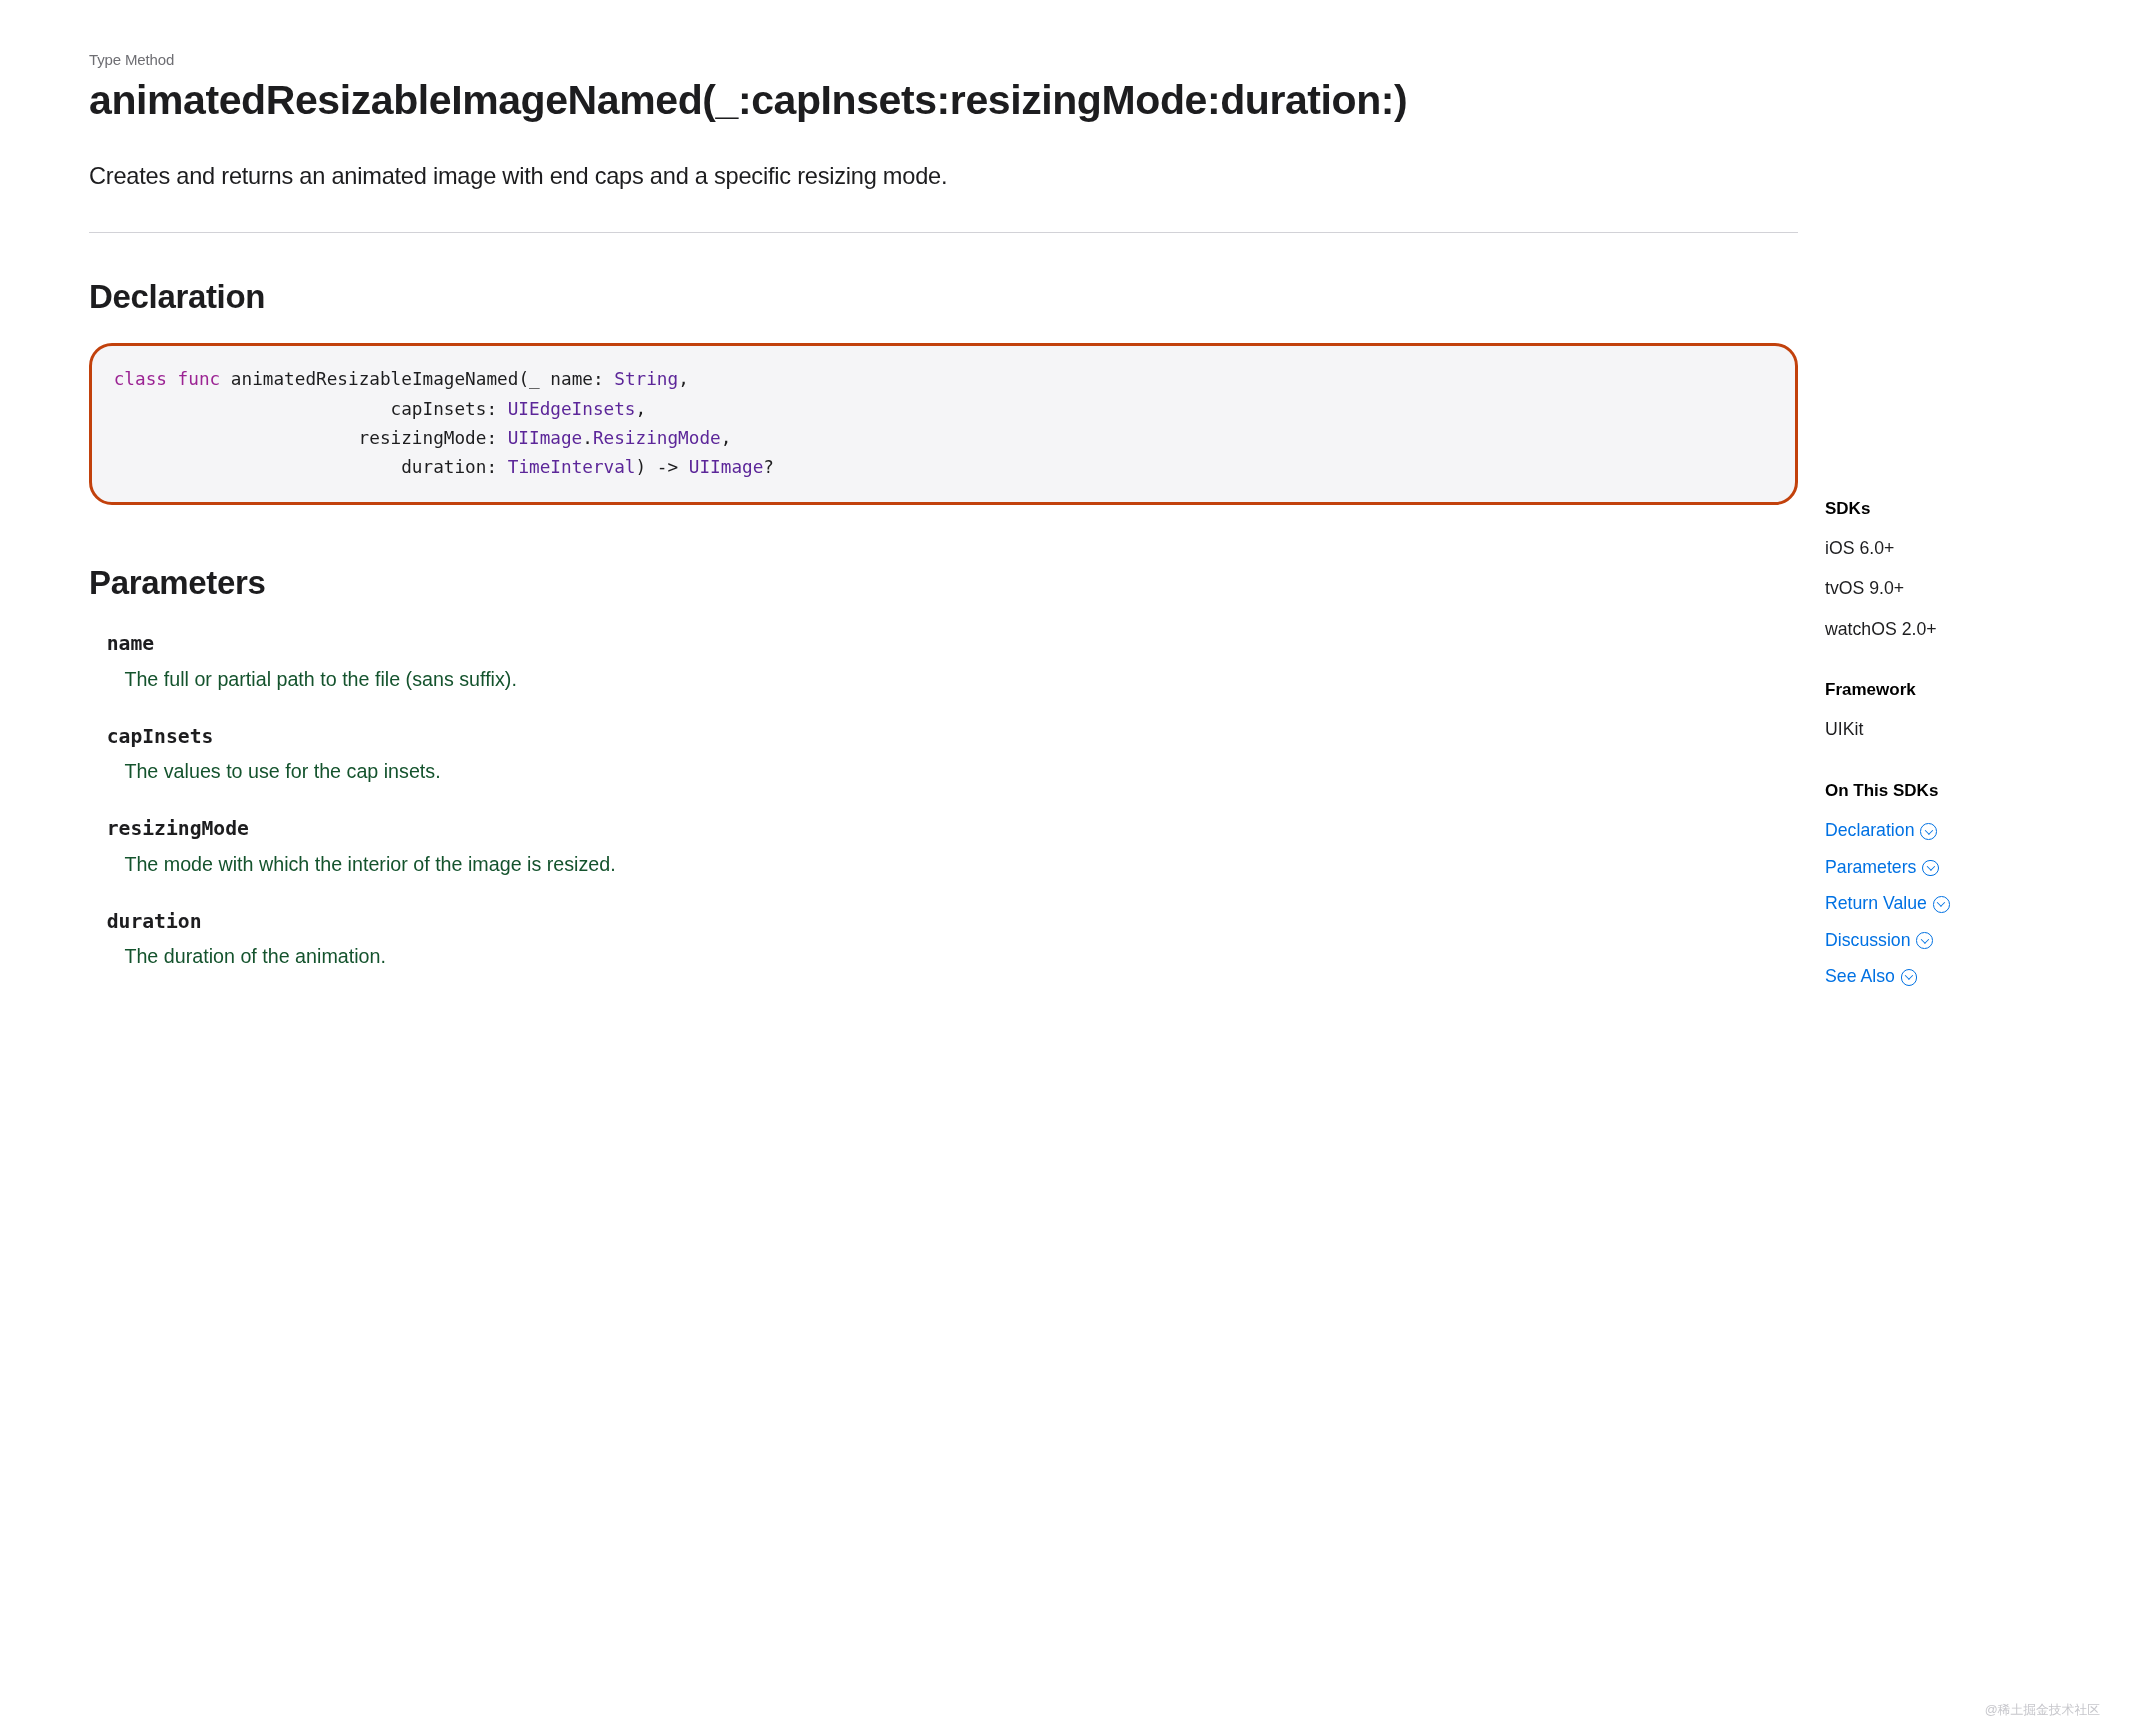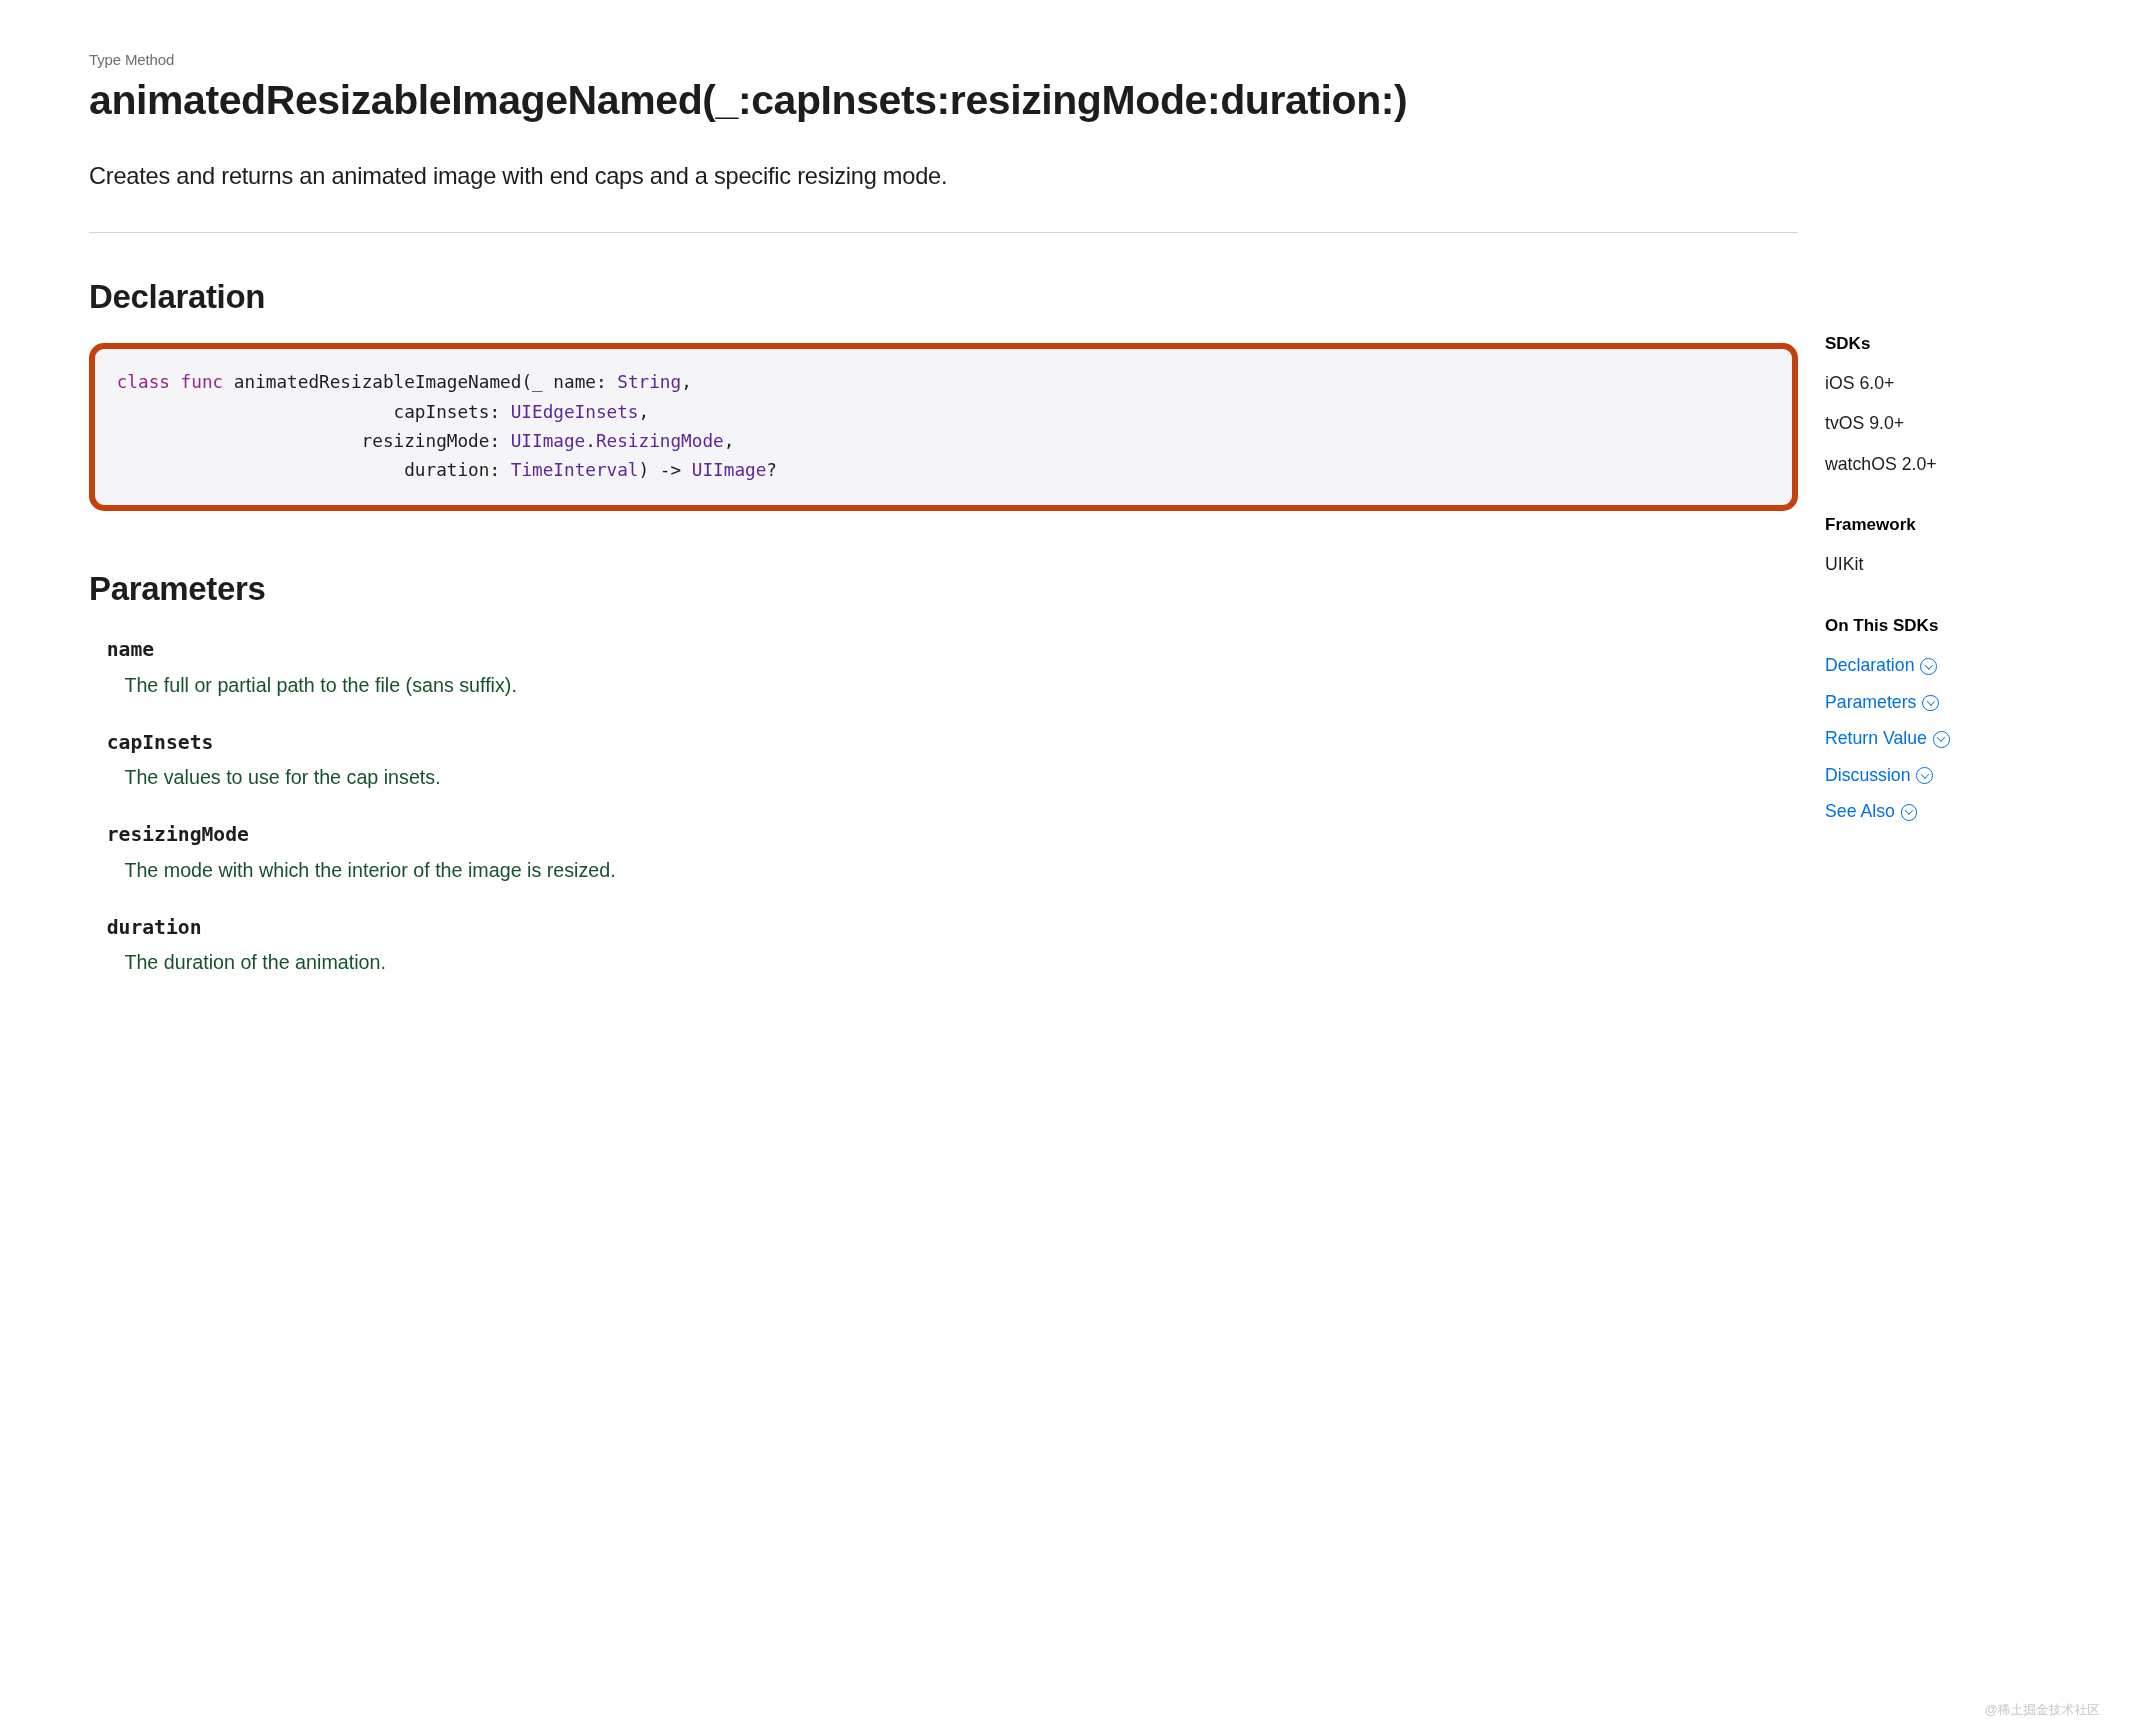--- a/index.html
+++ b/index.html
@@ -22,21 +22,21 @@
     font-size: 41px;
     font-weight: 700;
     letter-spacing: -0.01em;
     line-height: 1.15;
     margin-bottom: 35px;
     word-break: break-word;
   }
   .layout {
     display: flex;
     gap: 27px;
-    align-items: center;
+    align-items: flex-end;
   }
   .main { flex: 1; min-width: 0; }
   .side { width: 217px; flex-shrink: 0; }
   .summary {
     font-size: 23.6px;
     color: #1d1d1f;
     font-weight: 400;
     line-height: 1.4;
     letter-spacing: -0.01em;
     margin-bottom: 39px;
@@ -47,22 +47,22 @@
     margin-bottom: 39px;
   }
   h2.section {
     font-size: 33px;
     font-weight: 700;
     letter-spacing: -0.01em;
     margin-bottom: 21.7px;
   }
   .declaration-block {
     background: #f5f5f7;
-    border: 6px solid #c2410c;
-    border-radius: 15px;
+    border: 3px solid #c2410c;
+    border-radius: 23px;
     padding: 19.7px 21.7px;
     margin-bottom: 53px;
   }
   .code {
     font-family: "SF Mono", ui-monospace, Menlo, Consolas, monospace;
     font-size: 17.7px;
     line-height: 1.65;
     white-space: pre;
     color: #1d1d1f;
   }

